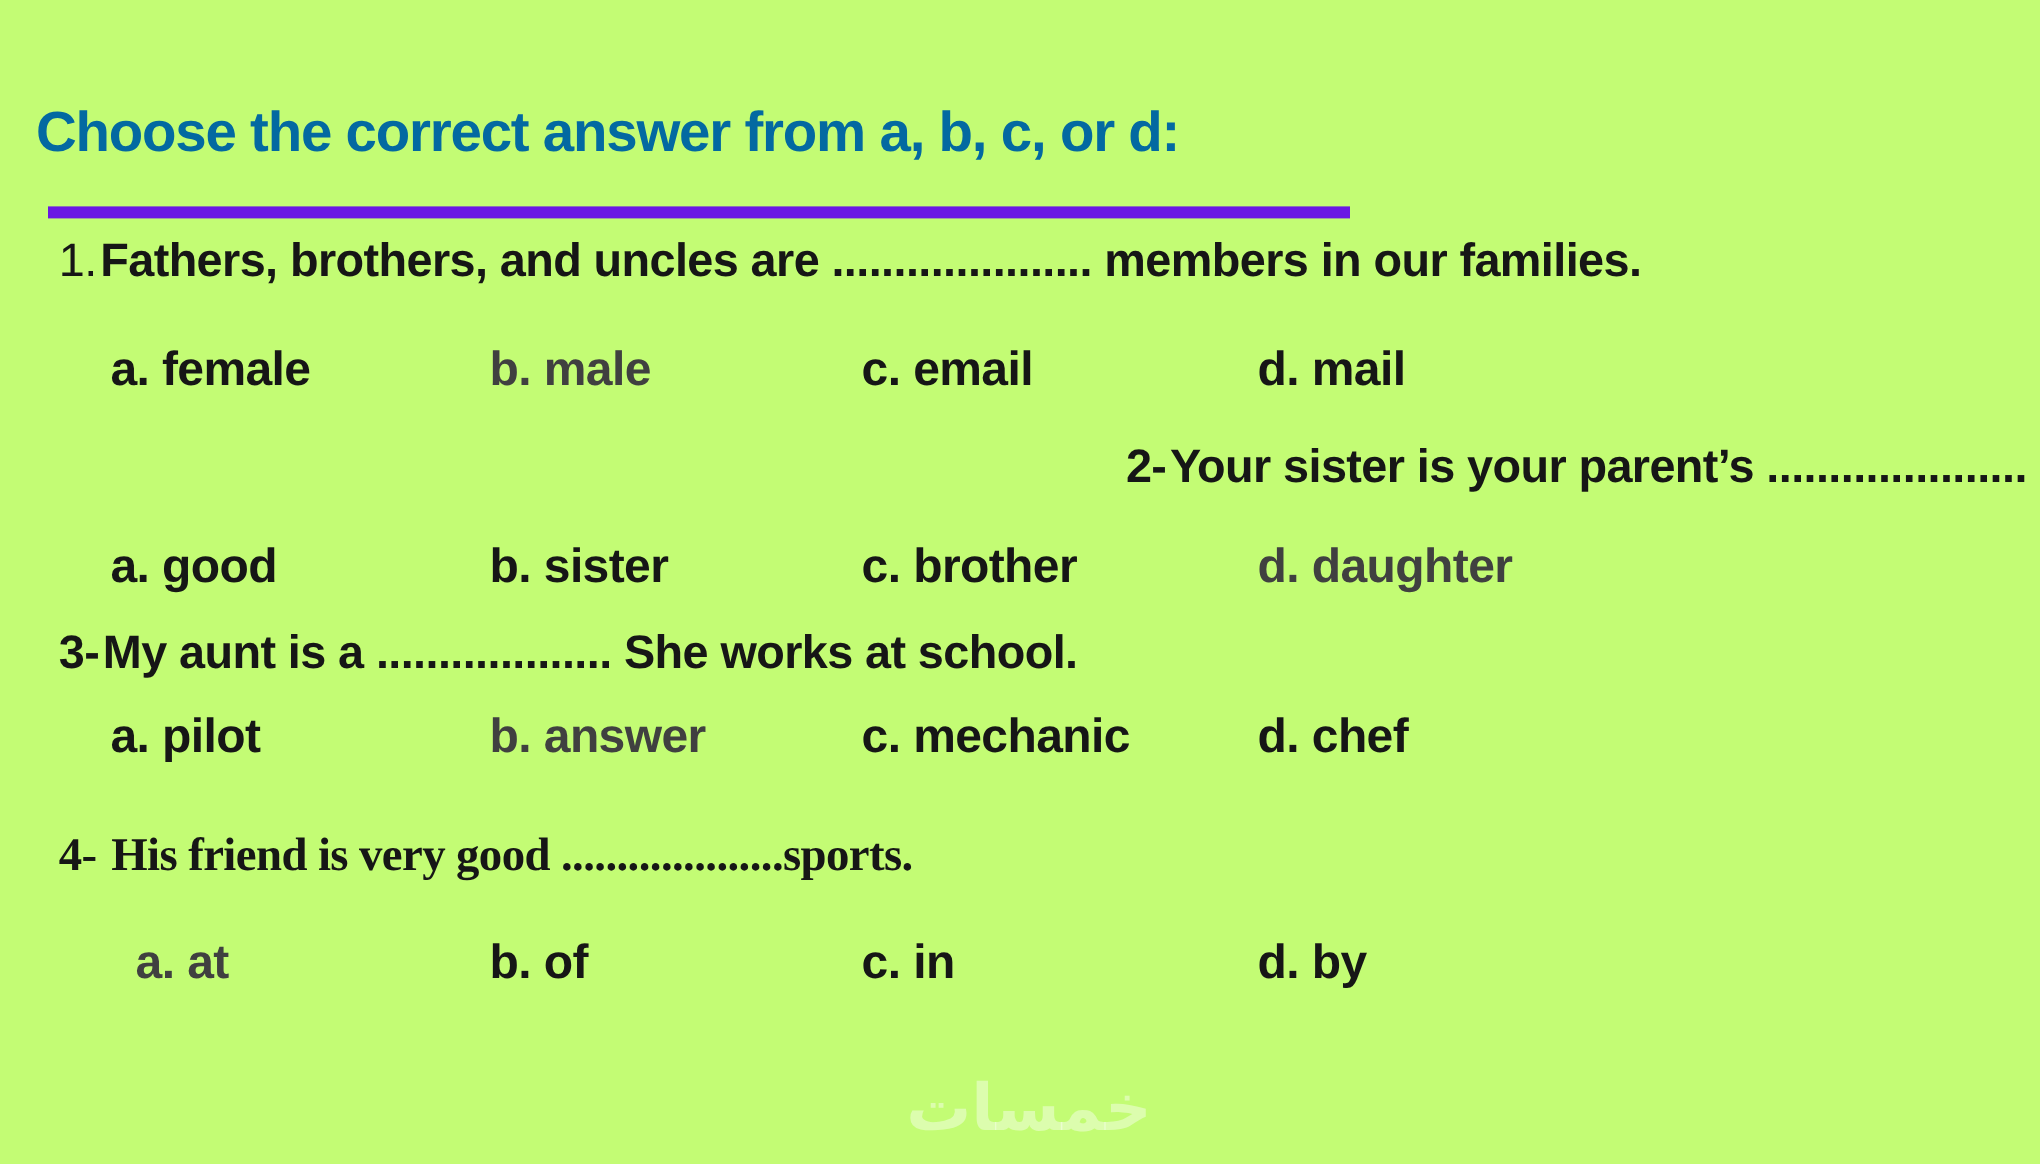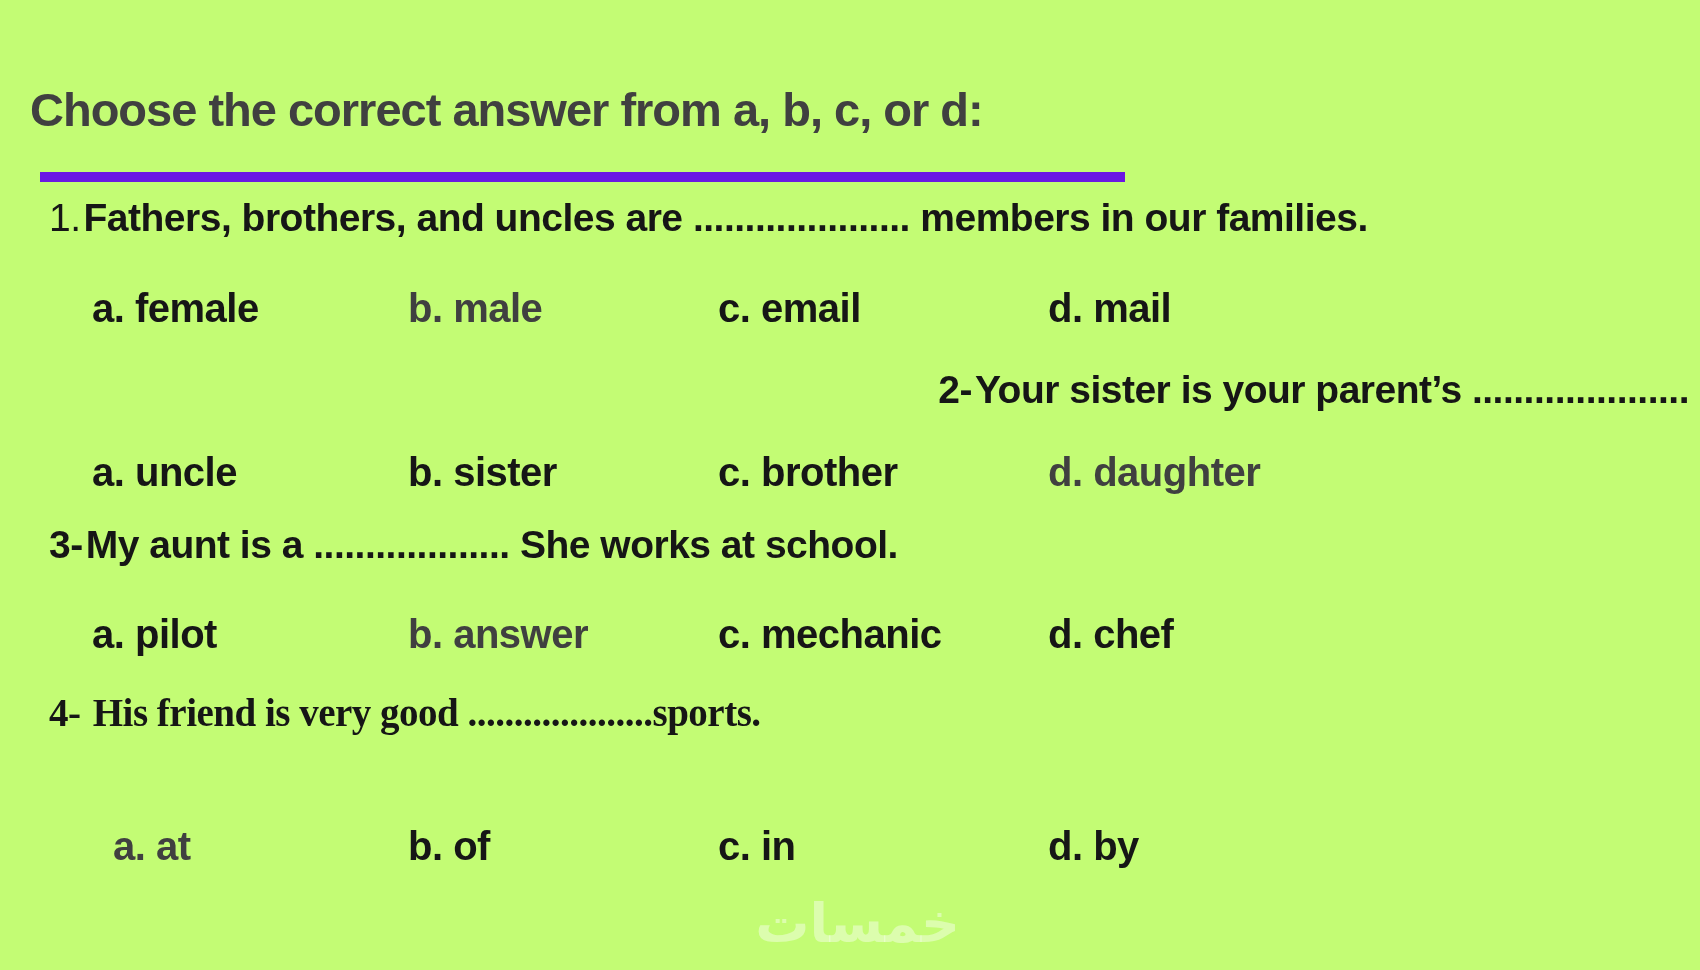--- a/index.html
+++ b/index.html
@@ -13,21 +13,21 @@
     width: 1700px; height: 970px;
     background: #c3fc74;
   }
   .title {
     position: absolute;
     left: 30px; top: 82px;
     margin: 0;
     font-size: 47px;
     font-weight: 700;
     letter-spacing: -1px;
-    color: #404040;
+    color: #0369a1;
     white-space: nowrap;
   }
   .rule {
     position: absolute;
     left: 40px; top: 172px;
     width: 1085px; height: 10px;
     background: #6a17e3;
   }
   .qline {
     position: absolute;
@@ -45,22 +45,22 @@
   .q1 { top: 196px; }
   .q2 { top: 368px; text-align: right; }
   .q3 { top: 523px; }
   .q4 { top: 690px; font-family: Liberation Serif, serif; }
   .orow {
     position: absolute;
     left: 0; width: 1700px; height: 48px;
   }
   .r1 { top: 286px; }
   .r2 { top: 450px; }
-  .r3 { top: 612px; }
-  .r4 { top: 780px; margin-top: 44px; }
+  .r3 { top: 592px; }
+  .r4 { top: 780px; }
   .opt {
     position: absolute;
     font-size: 40px;
     font-weight: 700;
     letter-spacing: -0.5px;
     color: #161616;
     white-space: nowrap;
     cursor: pointer;
   }
   .opt.a { left: 92px; }
@@ -98,21 +98,21 @@
     <span class="opt a">a. female</span>
     <span class="opt b correct">b. male</span>
     <span class="opt c">c. email</span>
     <span class="opt d">d. mail</span>
   </div>
 
   <div class="qline q2">
     <span class="qnum">2-</span><span>Your sister is your parent’s .....................</span>
   </div>
   <div class="orow r2">
-    <span class="opt a">a. uncle</span>
+    <span class="opt a">a. good</span>
     <span class="opt b">b. sister</span>
     <span class="opt c">c. brother</span>
     <span class="opt d correct">d. daughter</span>
   </div>
 
   <div class="qline q3">
     <span class="qnum">3-</span><span>My aunt is a ................... She works at school.</span>
   </div>
   <div class="orow r3">
     <span class="opt a">a. pilot</span>

